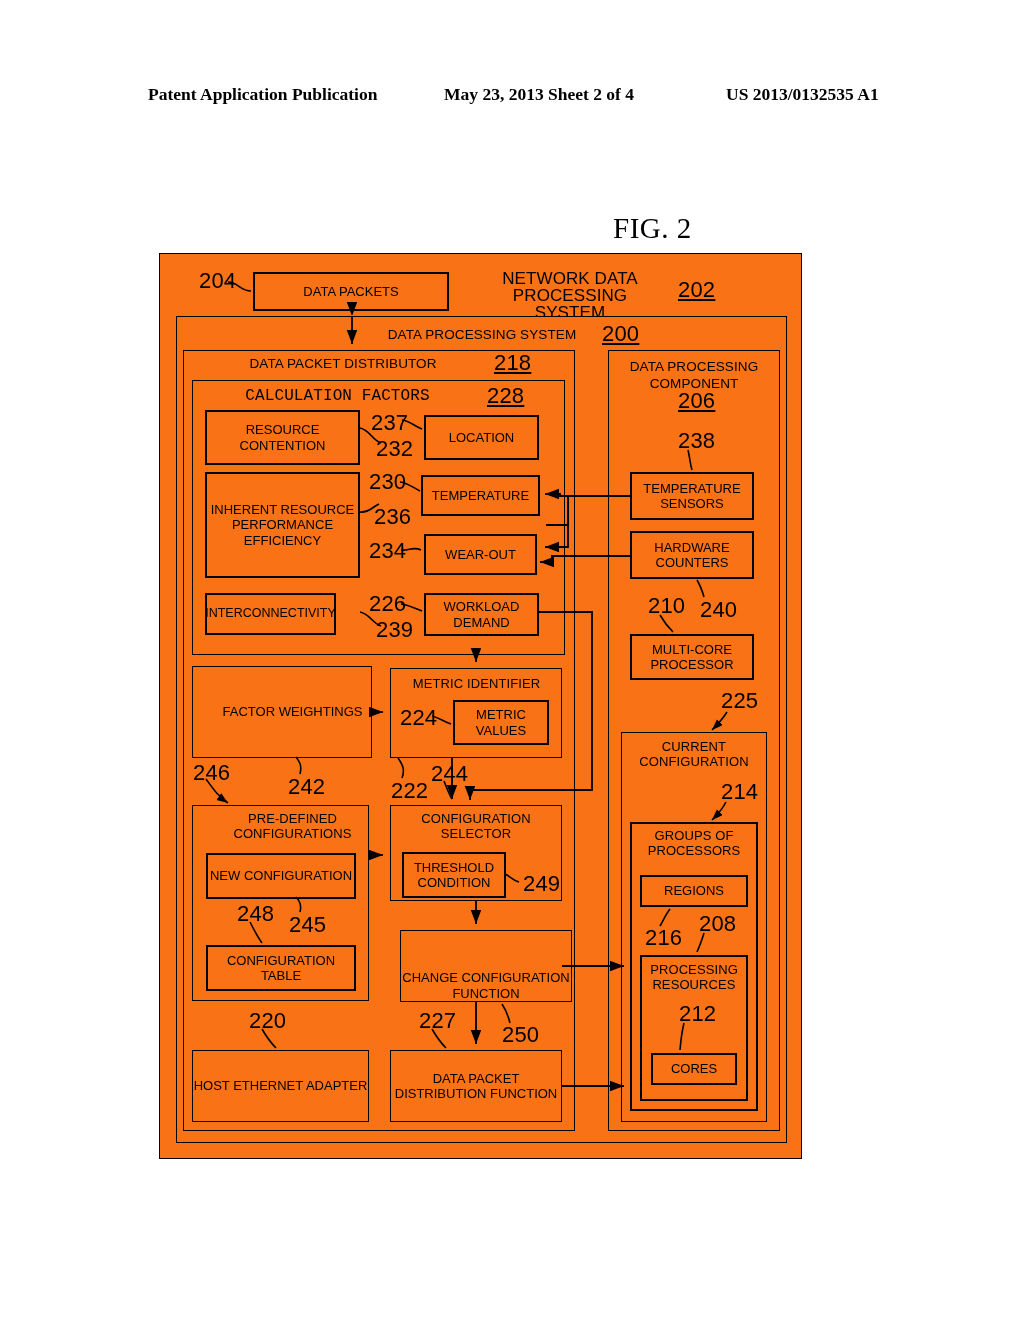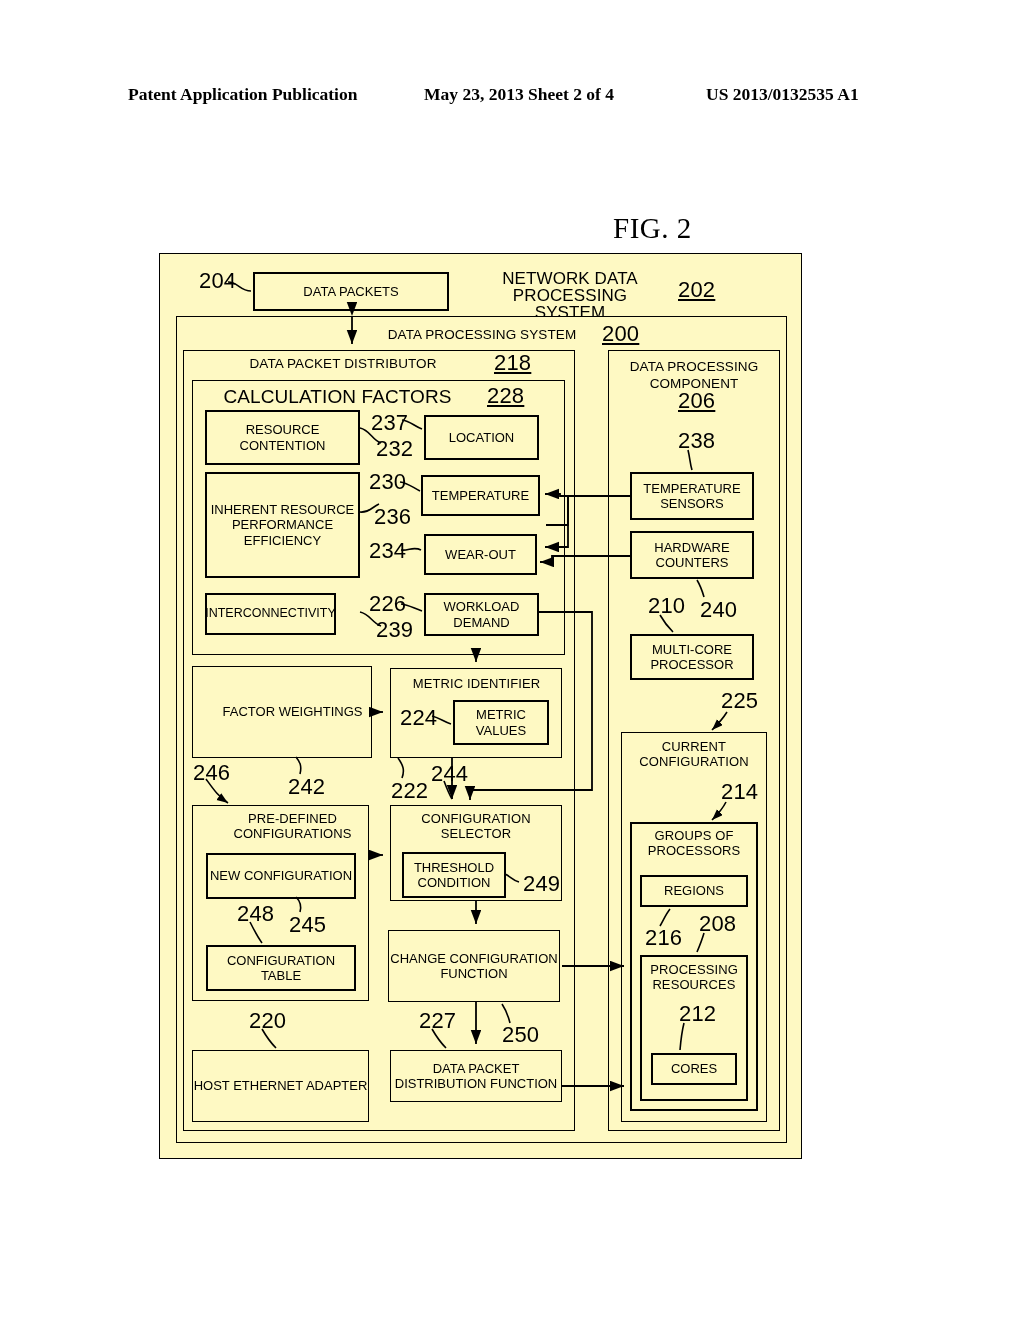--- a/index.html
+++ b/index.html
@@ -1,31 +1,31 @@
 <!DOCTYPE html>
 <html><head>
 <meta charset="utf-8">
 <style>
   html,body{margin:0;padding:0;background:#ffffff;}
   body{width:1024px;height:1320px;position:relative;font-family:"Liberation Sans",sans-serif;color:#000;}
 
   
   .pat-header{position:absolute;left:0;top:84px;width:1024px;height:30px;
     font-family:"Liberation Serif",serif;font-weight:bold;font-size:17.5px;}
-  .pat-header span{position:absolute;white-space:nowrap;}
+  .pat-header span{position:absolute;white-space:nowrap;margin-left:20px;}
   .ph-pub{left:128px;top:0;}
   .ph-date{left:424px;top:0;}
   .ph-num{left:706px;top:0;}
 
   
   .fig-label{position:absolute;left:613px;top:212px;font-family:"Liberation Serif",serif;
     font-size:29px;font-weight:normal;letter-spacing:.5px;}
 
   
-  .bx{position:absolute;box-sizing:border-box;border:2px solid #000;background:#fef9c3;}
+  .bx{position:absolute;box-sizing:border-box;border:2px solid #000;background:#f97316;}
   .bx.thin{border-width:1.6px;}
   .bx.thick{border-width:2.6px;}
   .lbl{position:absolute;box-sizing:border-box;text-align:center;
     font-size:13px;line-height:15px;letter-spacing:.1px;white-space:pre-line;}
   .num{position:absolute;font-size:22px;line-height:17px;letter-spacing:.2px;}
   .num.u{text-decoration:underline;}
   svg.ov{position:absolute;left:0;top:0;width:1024px;height:1320px;overflow:visible;
     pointer-events:none;}
   
   .ctr{display:flex;align-items:center;justify-content:center;text-align:center;
@@ -54,21 +54,21 @@
 
 <div class="bx thin" style="left:176px;top:316px;width:611px;height:827px;"></div>
 <div class="lbl" style="left:377px;top:327px;width:210px;font-size:13.5px;">DATA PROCESSING SYSTEM</div>
 <div class="num u" style="left:602px;top:325px;">200</div>
 
 <div class="bx thin" style="left:183px;top:350px;width:392px;height:781px;"></div>
 <div class="lbl" style="left:203px;top:356px;width:280px;font-size:13.5px;">DATA PACKET DISTRIBUTOR</div>
 <div class="num u" style="left:494px;top:354px;">218</div>
 
 <div class="bx thin" style="left:192px;top:380px;width:373px;height:275px;"></div>
-<div class="lbl" style="left:215px;top:389px;width:245px;font-size:19px;">CALCULATION FACTORS</div>
+<div class="lbl" style="left:215px;top:389px;width:245px;font-size:16px;font-family:Liberation Mono, monospace;">CALCULATION FACTORS</div>
 <div class="num u" style="left:487px;top:387px;">228</div>
 
 <div class="bx thick ctr" style="left:205px;top:410px;width:155px;height:55px;">
   <span>RESOURCE
 CONTENTION</span>
 </div>
 <div class="bx thick ctr" style="left:205px;top:472px;width:155px;height:106px;">
   <span>INHERENT
 RESOURCE
 PERFORMANCE
@@ -133,35 +133,35 @@
 
 <div class="bx thin" style="left:390px;top:805px;width:172px;height:96px;"></div>
 <div class="lbl" style="left:392px;top:811px;width:168px;">CONFIGURATION
 SELECTOR</div>
 <div class="bx thick ctr" style="left:402px;top:852px;width:104px;height:46px;">
   <span>THRESHOLD
 CONDITION</span>
 </div>
 <div class="num" style="left:523px;top:875px;">249</div>
 
-<div class="bx thin ctr" style="left:388px;top:930px;width:172px;height:72px;">
+<div class="bx thin ctr" style="left:400px;top:930px;width:172px;height:72px;align-items:flex-end;">
   <span>CHANGE
 CONFIGURATION
 FUNCTION</span>
 </div>
 <div class="num" style="left:419px;top:1012px;">227</div>
 <div class="num" style="left:502px;top:1026px;">250</div>
 
 <div class="num" style="left:249px;top:1012px;">220</div>
 <div class="bx thin ctr" style="left:192px;top:1050px;width:177px;height:72px;">
   <span>HOST ETHERNET
 ADAPTER</span>
 </div>
 
-<div class="bx thin ctr" style="left:390px;top:1050px;width:172px;height:52px;">
+<div class="bx thin ctr" style="left:390px;top:1050px;width:172px;height:72px;">
   <span>DATA PACKET
 DISTRIBUTION
 FUNCTION</span>
 </div>
 
 <div class="bx thin" style="left:608px;top:350px;width:172px;height:781px;"></div>
 <div class="lbl" style="left:610px;top:358px;width:168px;font-size:13.5px;line-height:17px;">DATA PROCESSING
 COMPONENT</div>
 <div class="num u" style="left:678px;top:392px;">206</div>
 <div class="num" style="left:678px;top:432px;">238</div>

